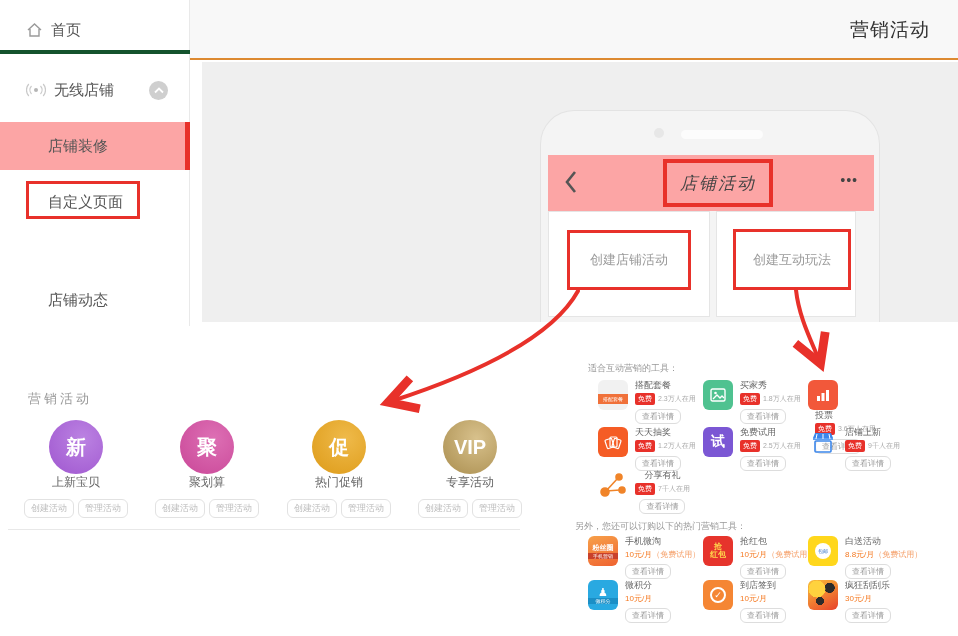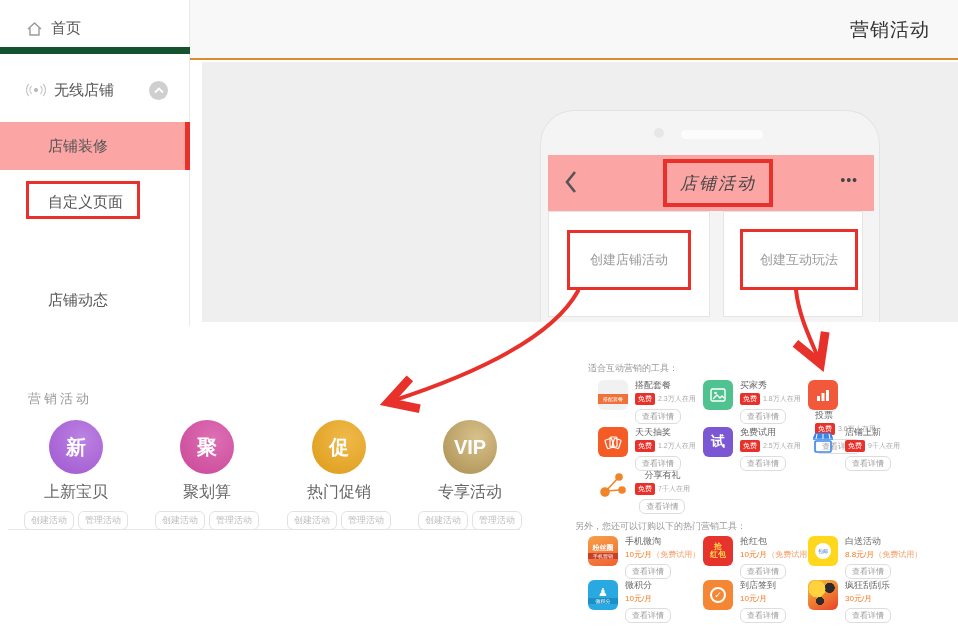--- a/index.html
+++ b/index.html
@@ -3,21 +3,21 @@
 <meta charset="utf-8">
 <style>
   * { margin:0; padding:0; box-sizing:border-box; }
   html,body { width:958px; height:636px; }
   body { position:relative; background:#fff; font-family:"Liberation Sans","DejaVu Sans",sans-serif; color:#333; overflow:hidden; }
 
   
   .sidebar { position:absolute; left:0; top:0; width:190px; height:326px; background:#fff; border-right:1px solid #e9e9e9; }
   .side-item { position:absolute; left:0; width:190px; height:44px; display:flex; align-items:center; font-size:15px; color:#555; cursor:pointer; }
   .side-item .txt { margin-left:8px; }
-  .si-home { top:10px; padding-left:26px; border-bottom:7px solid #14532d; }
+  .si-home { top:10px; padding-left:26px; border-bottom:4px solid #14532d; }
   .si-wireless { top:68px; padding-left:26px; }
   .si-decor { top:122px; height:48px; padding-left:40px; background:#fca5a5; }
   .si-decor::after { content:""; position:absolute; right:0; top:0; width:5px; height:48px; background:#e8312a; }
   .si-custom { top:180px; padding-left:40px; }
   .si-poster { top:228px; padding-left:40px; }
   .si-dynamic { top:278px; padding-left:40px; }
   .red-box-custom { position:absolute; left:26px; top:181px; width:114px; height:38px; border:3px solid #e8312a; pointer-events:none; }
   .collapse-btn { position:absolute; right:22px; top:13px; width:19px; height:19px; border-radius:50%; background:#cfcfcf; display:flex; align-items:center; justify-content:center; cursor:pointer; }
   .icon-home, .icon-broadcast { flex:0 0 auto; display:inline-flex; }
 
@@ -29,38 +29,38 @@
   .stage { position:absolute; left:202px; top:62px; width:756px; height:260px; background:#efefef; }
   .phone { position:absolute; left:540px; top:110px; width:340px; height:212px; background:#f4f4f4; border:1px solid #e3e3e3; border-bottom:none; border-radius:34px 34px 0 0; }
   .cam { position:absolute; left:113px; top:17px; width:10px; height:10px; border-radius:50%; background:#e7e7e7; }
   .speaker { position:absolute; left:140px; top:19px; width:82px; height:9px; border-radius:5px; background:#fcfcfc; }
   .phone-nav { position:absolute; left:7px; top:44px; width:326px; height:56px; background:#fca5a5; display:flex; align-items:center;font-style:italic; }
   .back-chevron { position:absolute; left:16px; top:15px; cursor:pointer; }
   .nav-title-box { position:absolute; left:115px; top:4px; width:110px; height:48px; border:4px solid #e8312a; display:flex; align-items:center; justify-content:center; font-size:17px; color:#444; letter-spacing:2px; }
   .nav-dots { position:absolute; right:16px; top:17px; font-size:14px; color:#444; letter-spacing:1px; cursor:pointer; }
   .phone-card { position:absolute; top:100px; height:106px; background:#fff; border:1px solid #e5e5e5; }
   .card-left { left:7px; width:162px; }
-  .card-right { left:182px; width:140px; }
+  .card-right { left:175px; width:140px; }
   .create-box { position:absolute; border:3px solid #e8312a; display:flex; align-items:center; justify-content:center; font-size:13px; color:#9a9a9a; cursor:pointer; }
   .cb-left { left:18px; top:18px; width:124px; height:60px; }
   .cb-right { left:16px; top:17px; width:118px; height:61px; }
 
   
   .anno-svg { position:absolute; left:0; top:0; width:958px; height:636px; pointer-events:none; z-index:60; }
 
   
   .act-panel { position:absolute; left:8px; top:344px; width:512px; height:186px; background:#fff; border-bottom:1px solid #e8e8e8; }
   .act-title { position:absolute; left:20px; top:46px; font-size:13px; color:#9a9a9a; letter-spacing:3px; }
   .act-col { position:absolute; top:76px; width:124px; text-align:center; }
   .act-col .circle { width:54px; height:54px; border-radius:50%; margin:0 auto; display:flex; align-items:center; justify-content:center; color:#fff; font-weight:bold; font-size:20px; cursor:pointer; }
   .c-new { background:radial-gradient(circle at 62% 34%, #bb82e2, #9f56cf); }
   .c-ju  { background:radial-gradient(circle at 62% 34%, #dd6fb4, #c94697); }
   .c-cu  { background:radial-gradient(circle at 62% 34%, #efba4a, #dd9a17); }
   .c-vip { background:radial-gradient(circle at 62% 34%, #d8c18c, #a98d4e); font-size:15px; }
-  .act-name { margin-top:8px; font-size:16px; color:#666; }
+  .act-name { font-size:12px; color:#666; }
   .act-btns { margin-top:8px; display:flex; justify-content:center; gap:4px; }
   .act-btns .mini-btn { font-size:9px; color:#bbb; background:#fff; border:1px solid #e2e2e2; border-radius:6px; padding:2px 6px; cursor:pointer; white-space:nowrap; }
   .ac1{left:6px;} .ac2{left:137px;} .ac3{left:269px;} .ac4{left:400px;}
 
   
   .tools-panel { position:absolute; left:575px; top:350px; width:383px; height:286px; background:#fff; }
   .tools-head { position:absolute; font-size:9px; color:#999; }
   .th1 { left:13px; top:12px; }
   .th2 { left:0px; top:170px; }
   .tile { position:absolute; width:112px; display:flex; }

